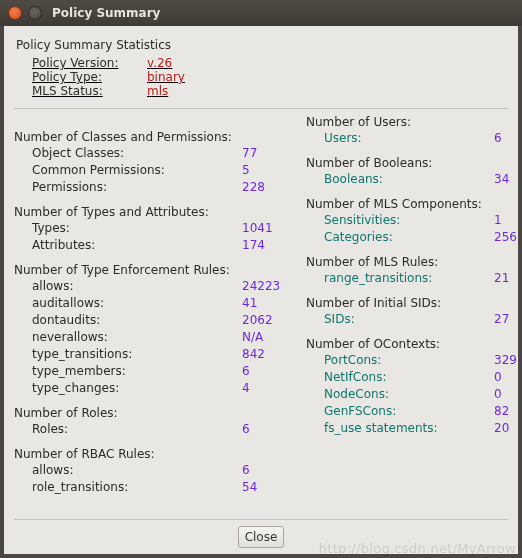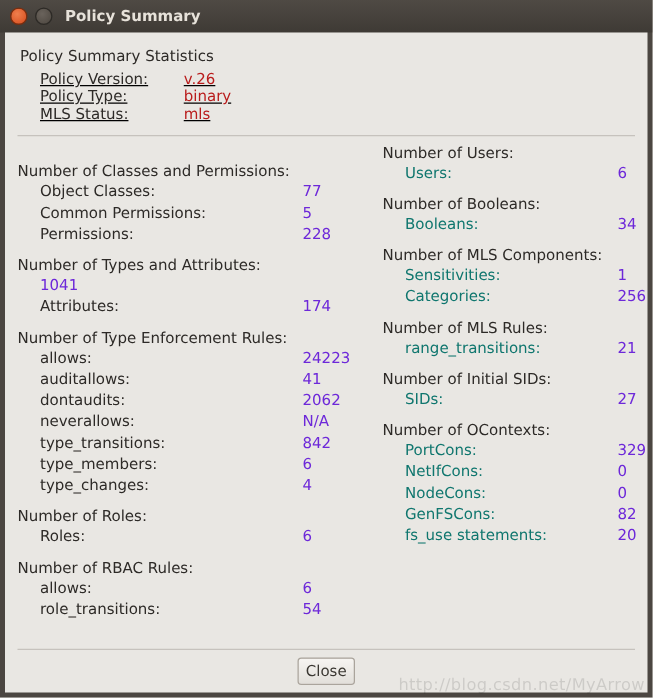--- a/index.html
+++ b/index.html
@@ -119,20 +119,21 @@
             <div class="row">
               <span class="lab">Permissions:</span>
               <span class="val">228</span>
             </div>
           </div>
         </div>
         <div class="sect">
           <div class="sect-head">Number of Types and Attributes:</div>
           <div class="sect-body">
             <div class="row">
+              <span class="lab">Types:</span>
               <span class="val">1041</span>
             </div>
             <div class="row">
               <span class="lab">Attributes:</span>
               <span class="val">174</span>
             </div>
           </div>
         </div>
         <div class="sect">
           <div class="sect-head">Number of Type Enforcement Rules:</div>

